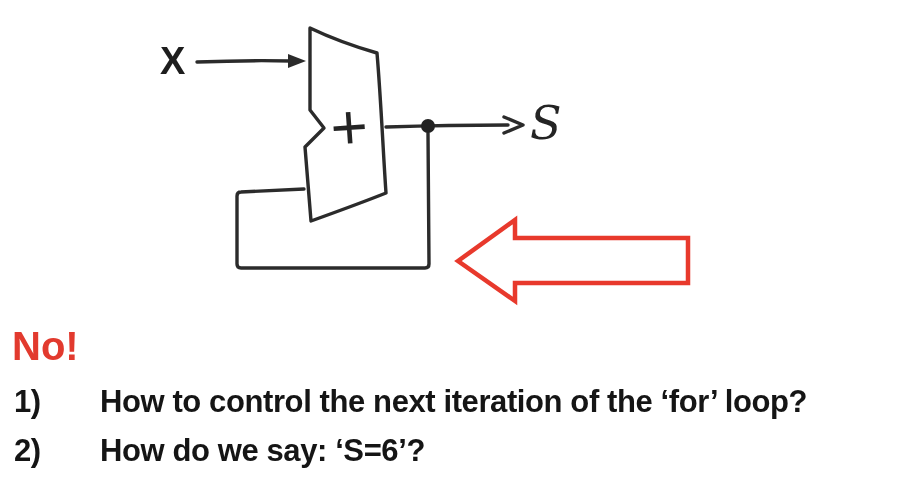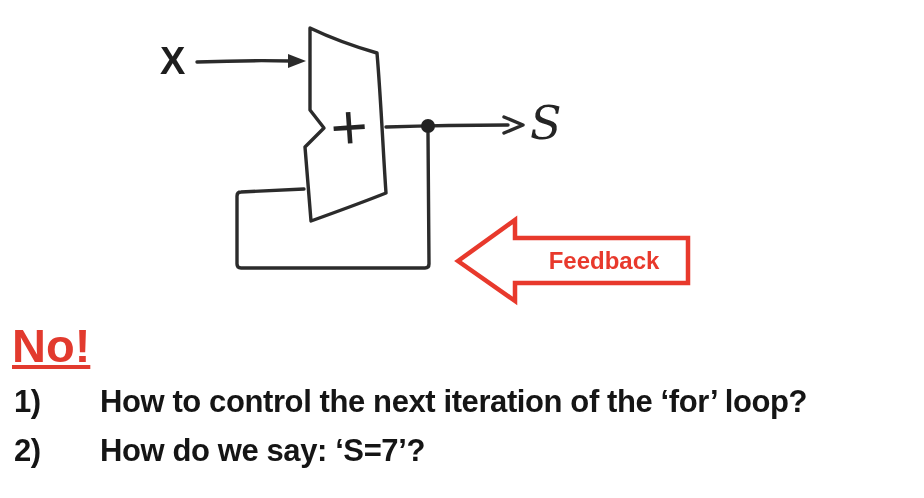--- a/index.html
+++ b/index.html
@@ -29,23 +29,22 @@
     transform:rotate(-4deg);
   }
   .lbl-feedback{
     left:520px;top:247px;width:168px;
     text-align:center;line-height:28px;
     font-size:24px;font-weight:700;
     color:#e8392c;
   }
   .heading-no{
     position:absolute;left:12px;top:324px;
-    font-size:47px;line-height:44px;font-weight:600;
+    font-size:40px;line-height:44px;font-weight:600;
     color:#e23a2e;
-    text-decoration:underline;
   }
   .qlist{
     position:absolute;left:14px;top:377px;right:4px;
     color:#151515;
     font-size:31px;font-weight:700;letter-spacing:-0.4px;
   }
   .qrow{display:flex;line-height:49px;}
   .qnum{width:57px;flex:0 0 57px;}
   .qtext{flex:1;white-space:nowrap;margin-left:29px;}
 </style>
@@ -84,28 +83,27 @@
     <polygon points="288,54 306,61 288,68" fill="#2b2b2b"></polygon>
 
     <circle cx="428" cy="126" r="7" fill="#222222"></circle>
 
     <polygon points="458,261 515,220 515,238 688,238 688,283 515,283 515,301" fill="#ffffff" stroke="#e8392c" stroke-width="4.5" stroke-linejoin="miter"></polygon>
   </svg>
 
   <span class="lbl lbl-x">X</span>
   <span class="lbl lbl-plus">+</span>
   <span class="lbl lbl-s">S</span>
-  <span class="lbl lbl-feedback">Feedback</span>
 
   <div class="heading-no">No!</div>
 
   <div class="qlist">
     <div class="qrow">
       <span class="qnum">1)</span>
       <span class="qtext">How to control the next iteration of the ‘for’ loop?</span>
     </div>
     <div class="qrow">
       <span class="qnum">2)</span>
-      <span class="qtext">How do we say: ‘S=7’?</span>
+      <span class="qtext">How do we say: ‘S=6’?</span>
     </div>
   </div>
 
 </div>
 
 </body></html>

